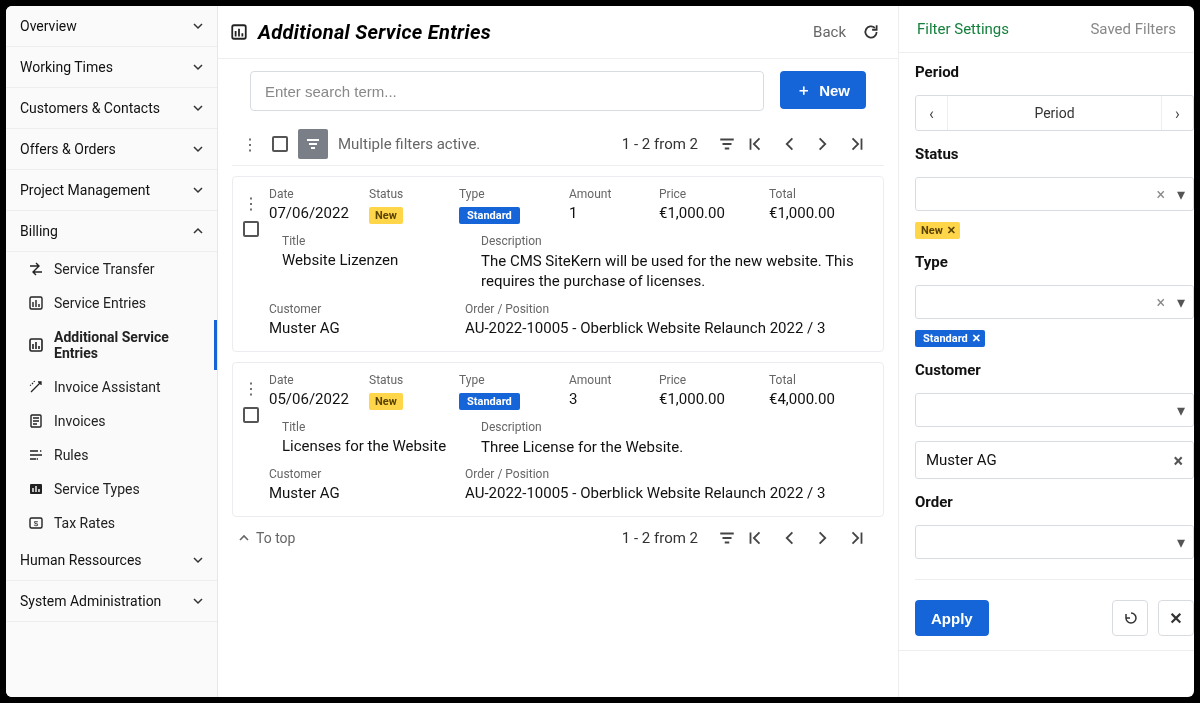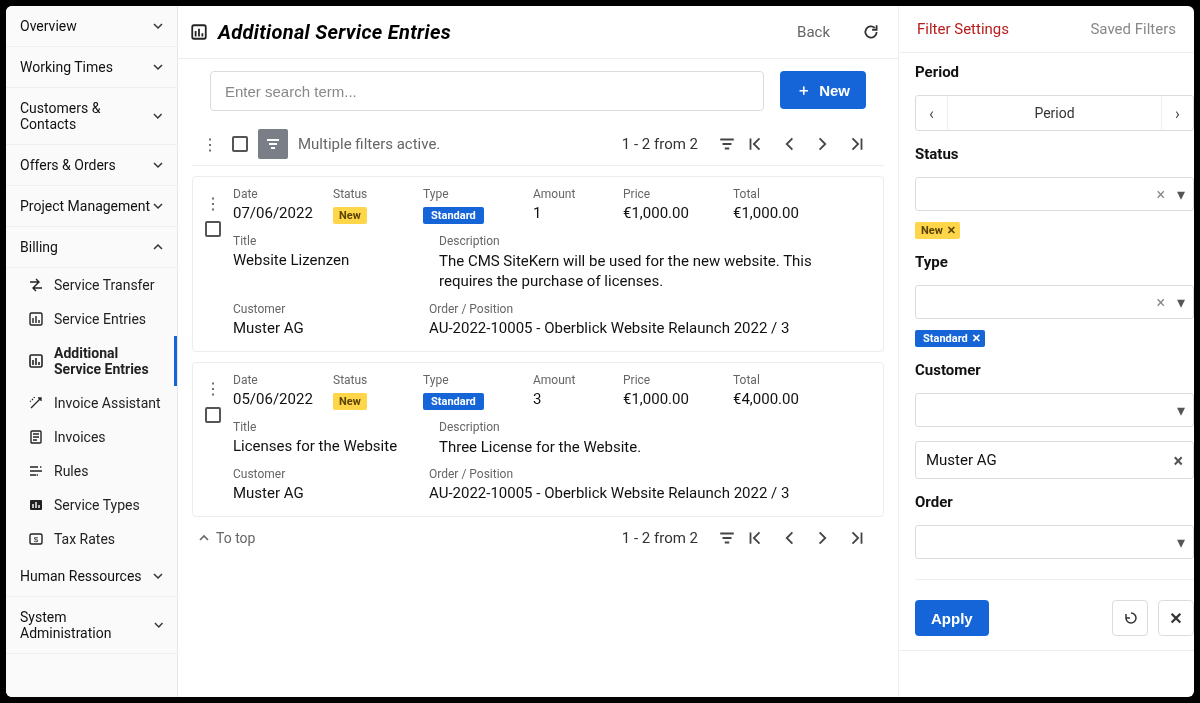--- a/index.html
+++ b/index.html
@@ -15,36 +15,36 @@
     .brand-logo { width: 22px; height: 22px; }
     .topbar-right { margin-left: auto; display: flex; align-items: center; gap: 14px; }
     .help-icon { width: 22px; height: 22px; border: 2px solid #1565d8; color: #1565d8; border-radius: 50%; display: inline-flex; align-items: center; justify-content: center; font-size: 14px; font-weight: 700; }
     .vsep { width: 1px; height: 24px; background: #e5e7eb; }
     .avatar { width: 24px; height: 24px; border-radius: 50%; background: linear-gradient(#e9c6a8, #d0a47a); display:inline-block; }
 
     
     .layout { flex: 1; display: flex; overflow: hidden; }
 
     
-    .sidebar { width: 172px; background: #fafafa; border-right: 1px solid #e5e7eb; overflow-y: auto; font-size: 14px; }
+    .sidebar { width: 212px; background: #fafafa; border-right: 1px solid #e5e7eb; overflow-y: auto; font-size: 14px; }
     .side-head { display: flex; align-items: center; justify-content: space-between; padding: 12px 14px; border-bottom: 1px solid #eee; cursor: pointer; color: #111; }
     .side-head.expanded { }
     .chev { width: 10px; height: 10px; }
     .side-item { display: flex; align-items: center; gap: 10px; padding: 9px 14px 9px 22px; color: #222; cursor: pointer; }
     .side-item .ico { width: 16px; height: 16px; display: inline-flex; align-items: center; justify-content: center; color:#222; }
     .side-item.active { font-weight: 700; position: relative; }
     .side-item.active::before { content: ""; position: absolute; right: 0; top: 0; bottom: 0; width: 3px; background: #1565d8; }
 
     
     .content { flex: 1; display: flex; flex-direction: column; overflow: hidden; }
     .content-header { display: flex; align-items: center; padding: 14px 18px 14px 12px; border-bottom: 1px solid #eee; }
     .page-icon { width: 18px; height: 18px; margin-right: 10px; }
     .page-title { font-size: 20px; font-style: italic; font-weight: 700; letter-spacing: .3px; }
     .content-header .spacer { flex: 1; }
-    .back-link { color: #666; font-size: 15px; margin-right: 32px; cursor: pointer; }
+    .back-link { color: #666; font-size: 15px; margin-right: 16px; cursor: pointer; }
     .refresh { width: 18px; height: 18px; cursor: pointer; color:#333; }
 
     .content-body { flex: 1; padding: 12px 14px 18px 14px; overflow-y: auto; }
 
     .search-row { display: flex; gap: 16px; margin: 0 18px 12px 18px; }
     .search-input { flex: 1; height: 40px; border: 1px solid #d8dce1; border-radius: 4px; padding: 0 14px; font-size: 15px; color: #333; outline: none; }
     .search-input::placeholder { color: #888; }
     .new-btn { height: 38px; background: #1565d8; color: #fff; border: none; border-radius: 4px; padding: 0 16px; font-size: 15px; font-weight: 600; display: inline-flex; align-items: center; gap: 8px; cursor: pointer; }
 
     .listbar { display: flex; align-items: center; padding: 6px 18px 6px 6px; gap: 10px; border-bottom: 1px solid #eee; }
@@ -58,32 +58,32 @@
     .pager-group { display:flex; align-items:center; gap:16px; }
 
     .card { border: 1px solid #eaecef; border-radius: 4px; margin: 10px 0 0 0; padding: 10px 18px 14px 6px; display:flex; gap:6px; }
     .card-left { display:flex; flex-direction:column; align-items:center; gap:6px; width:28px; padding-top:4px; }
     .card-main { flex:1; display:flex; flex-direction:column; gap:10px; }
     .row1 { display:grid; grid-template-columns: 100px 90px 110px 90px 110px 100px; gap: 0; align-items:start; }
     .lbl { font-size: 12px; color:#666; margin-bottom: 3px; }
     .val { font-size: 15px; color:#111; }
     .chip-new { display:inline-block; background:#ffd54a; color:#5a4300; font-size:11px; font-weight:700; padding:2px 6px; border-radius:2px; }
     .chip-standard { display:inline-block; background:#1565d8; color:#fff; font-size:11px; font-weight:700; padding:2px 8px; border-radius:2px; }
-    .row2 { display:grid; grid-template-columns: 196px 1fr; gap: 10px; }
+    .row2 { display:grid; grid-template-columns: 196px 1fr; gap: 3px; margin-left: 13px; }
     .desc { font-size:15px; color:#111; line-height:1.35; }
     .row3 { display:grid; grid-template-columns: 196px 1fr; gap: 0; }
 
     .bottombar { display:flex; align-items:center; padding: 12px 18px 0 6px; gap:10px; color:#666; font-size:14px; }
     .to-top { display:inline-flex; align-items:center; gap:6px; cursor:pointer; }
     .bottombar .spacer { flex:1; }
 
     
     .filters { width: 296px; border-left: 1px solid #eee; display:flex; flex-direction:column; overflow-y:auto; }
     .filters-header { display:flex; justify-content:space-between; align-items:center; padding: 14px 18px; border-bottom:1px solid #eee; font-size:15px; }
-    .filters-header .active-tab { color:#b91c1c;text-align:right; }
+    .filters-header .active-tab { color:#15803d;text-align:right; }
     .filters-header .inactive-tab { color:#888; }
     .filters-body { padding: 10px 0 14px 16px; display:flex; flex-direction:column; gap:14px; }
     .filters-body .sec-label { font-size:15px; font-weight:700; color:#111; }
     .period-row { display:flex; align-items:center; border:1px solid #d8dce1; border-radius:3px; height:36px; }
     .period-row .arrow { width:32px; text-align:center; color:#444; cursor:pointer; border-right:1px solid #eee; height:100%; display:flex; align-items:center; justify-content:center;}
     .period-row .arrow.right { border-right:none; border-left:1px solid #eee; }
     .period-row .mid { flex:1; text-align:center; color:#333; font-size:14px; }
     .select { height:34px; border:1px solid #d8dce1; border-radius:3px; display:flex; align-items:center; padding: 0 8px; color:#666; position:relative; }
     .select .clear { position:absolute; right:28px; color:#888; cursor:pointer; }
     .select .caret { position:absolute; right:8px; color:#555; cursor:pointer; }

